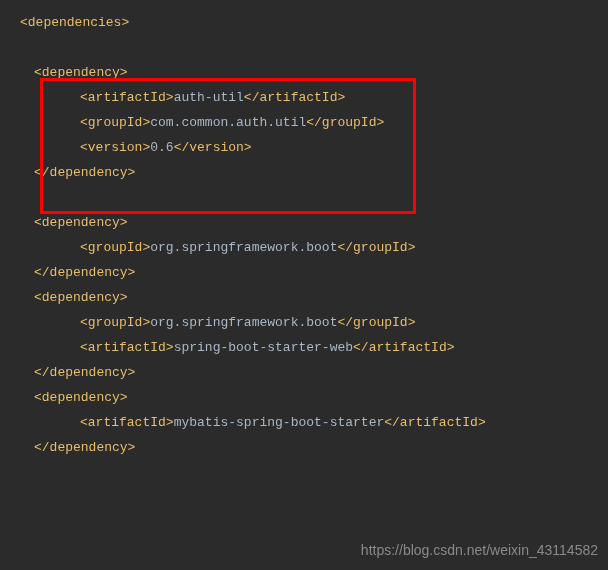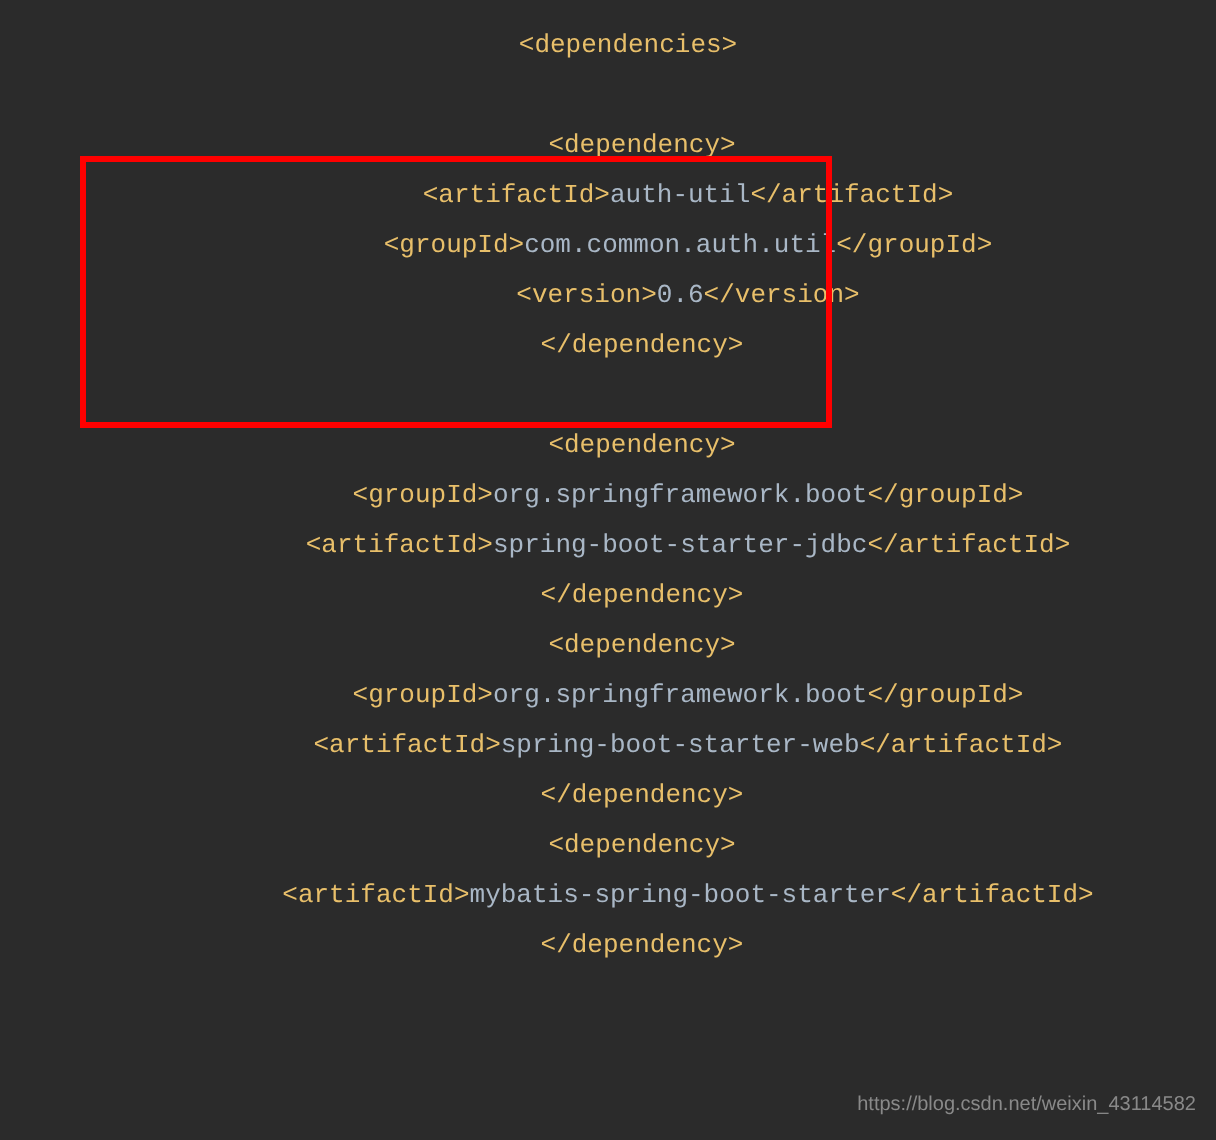--- a/index.html
+++ b/index.html
@@ -9,21 +9,20 @@
     font-family: "Consolas", "Courier New", monospace;
     font-size: 13px;
     width: 608px;
     height: 570px;
     overflow: hidden;
     position: relative;
   }
   .code-container {
     padding: 10px 0 0 0;
     line-height: 25px;
-    text-align: center;
   }
   .line {
     white-space: pre;
     padding-left: 20px;
   }
   .tag { color: #e8bf6a; }
   .text-val { color: #a9b7c6; }
   .highlight-box {
     position: absolute;
     border: 3px solid #ff0000;
@@ -32,21 +31,21 @@
     width: 370px;
     height: 130px;
     pointer-events: none;
   }
   .watermark {
     position: absolute;
     right: 10px;
     bottom: 12px;
     color: #9a9a9a;
     font-family: Arial, sans-serif;
-    font-size: 10px;
+    font-size: 14px;
     opacity: 0.85;
   }
   .indent1 { padding-left: 34px; }
   .indent2 { padding-left: 80px; }
 </style>
 </head>
 <body>
 
 <div class="code-container">
   <div class="line"><span class="tag">&lt;dependencies&gt;</span></div>
@@ -54,21 +53,20 @@
 
   <div class="line indent1"><span class="tag">&lt;dependency&gt;</span></div>
   <div class="line indent2"><span class="tag">&lt;artifactId&gt;</span><span class="text-val">auth-util</span><span class="tag">&lt;/artifactId&gt;</span></div>
   <div class="line indent2"><span class="tag">&lt;groupId&gt;</span><span class="text-val">com.common.auth.util</span><span class="tag">&lt;/groupId&gt;</span></div>
   <div class="line indent2"><span class="tag">&lt;version&gt;</span><span class="text-val">0.6</span><span class="tag">&lt;/version&gt;</span></div>
   <div class="line indent1"><span class="tag">&lt;/dependency&gt;</span></div>
   <div class="line"> </div>
 
   <div class="line indent1"><span class="tag">&lt;dependency&gt;</span></div>
   <div class="line indent2"><span class="tag">&lt;groupId&gt;</span><span class="text-val">org.springframework.boot</span><span class="tag">&lt;/groupId&gt;</span></div>
-  <div class="line indent2"><span class="tag">&lt;artifactId&gt;</span><span class="text-val">spring-boot-starter-jdbc</span><span class="tag">&lt;/artifactId&gt;</span></div>
   <div class="line indent1"><span class="tag">&lt;/dependency&gt;</span></div>
 
   <div class="line indent1"><span class="tag">&lt;dependency&gt;</span></div>
   <div class="line indent2"><span class="tag">&lt;groupId&gt;</span><span class="text-val">org.springframework.boot</span><span class="tag">&lt;/groupId&gt;</span></div>
   <div class="line indent2"><span class="tag">&lt;artifactId&gt;</span><span class="text-val">spring-boot-starter-web</span><span class="tag">&lt;/artifactId&gt;</span></div>
   <div class="line indent1"><span class="tag">&lt;/dependency&gt;</span></div>
 
   <div class="line indent1"><span class="tag">&lt;dependency&gt;</span></div>
   <div class="line indent2"><span class="tag">&lt;artifactId&gt;</span><span class="text-val">mybatis-spring-boot-starter</span><span class="tag">&lt;/artifactId&gt;</span></div>
   <div class="line indent1"><span class="tag">&lt;/dependency&gt;</span></div>

